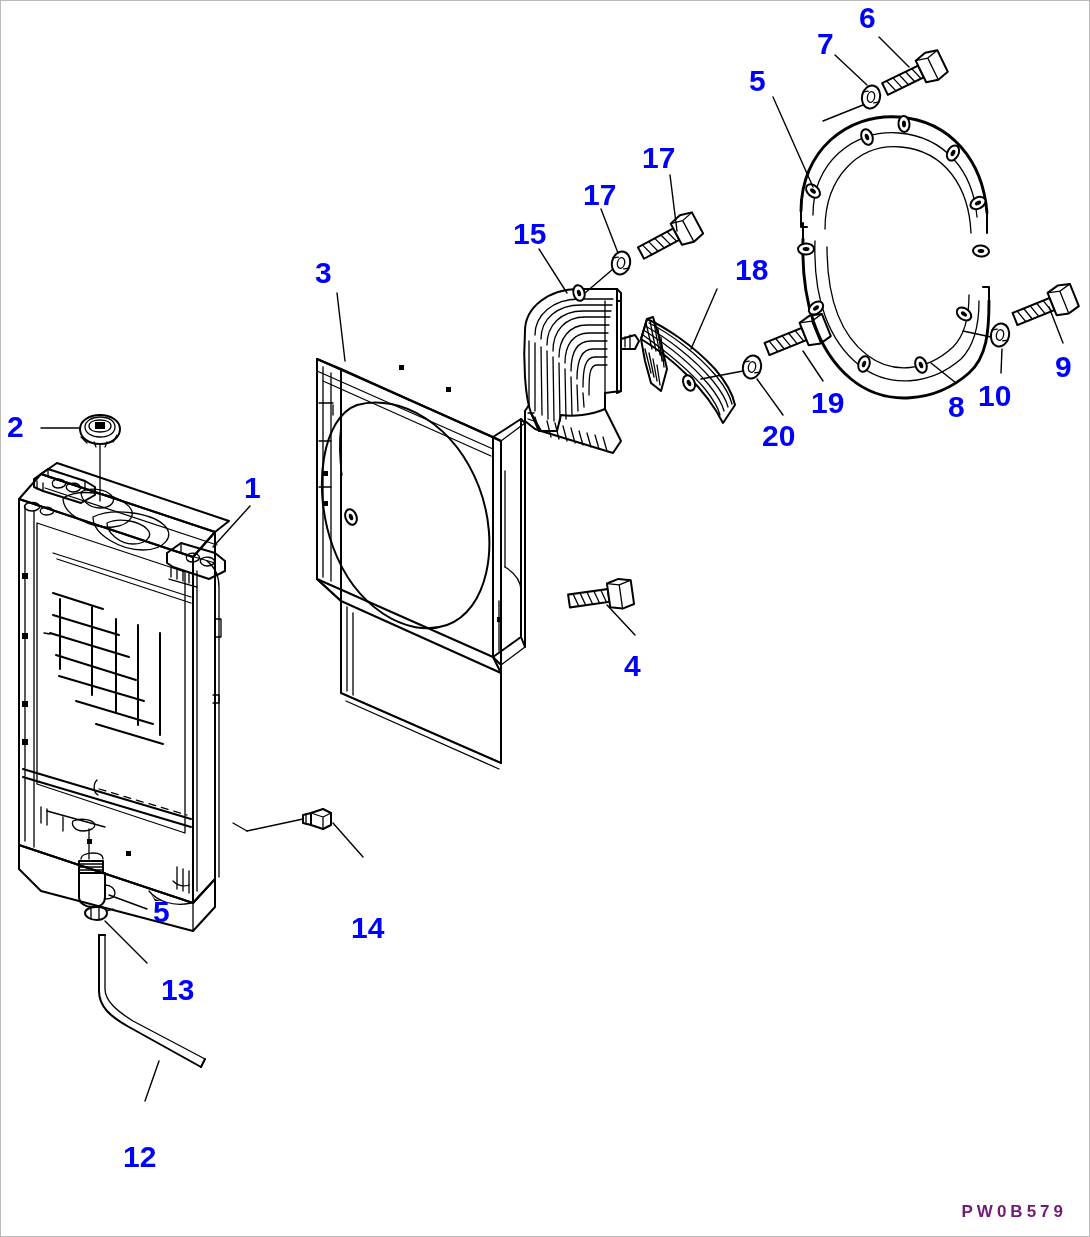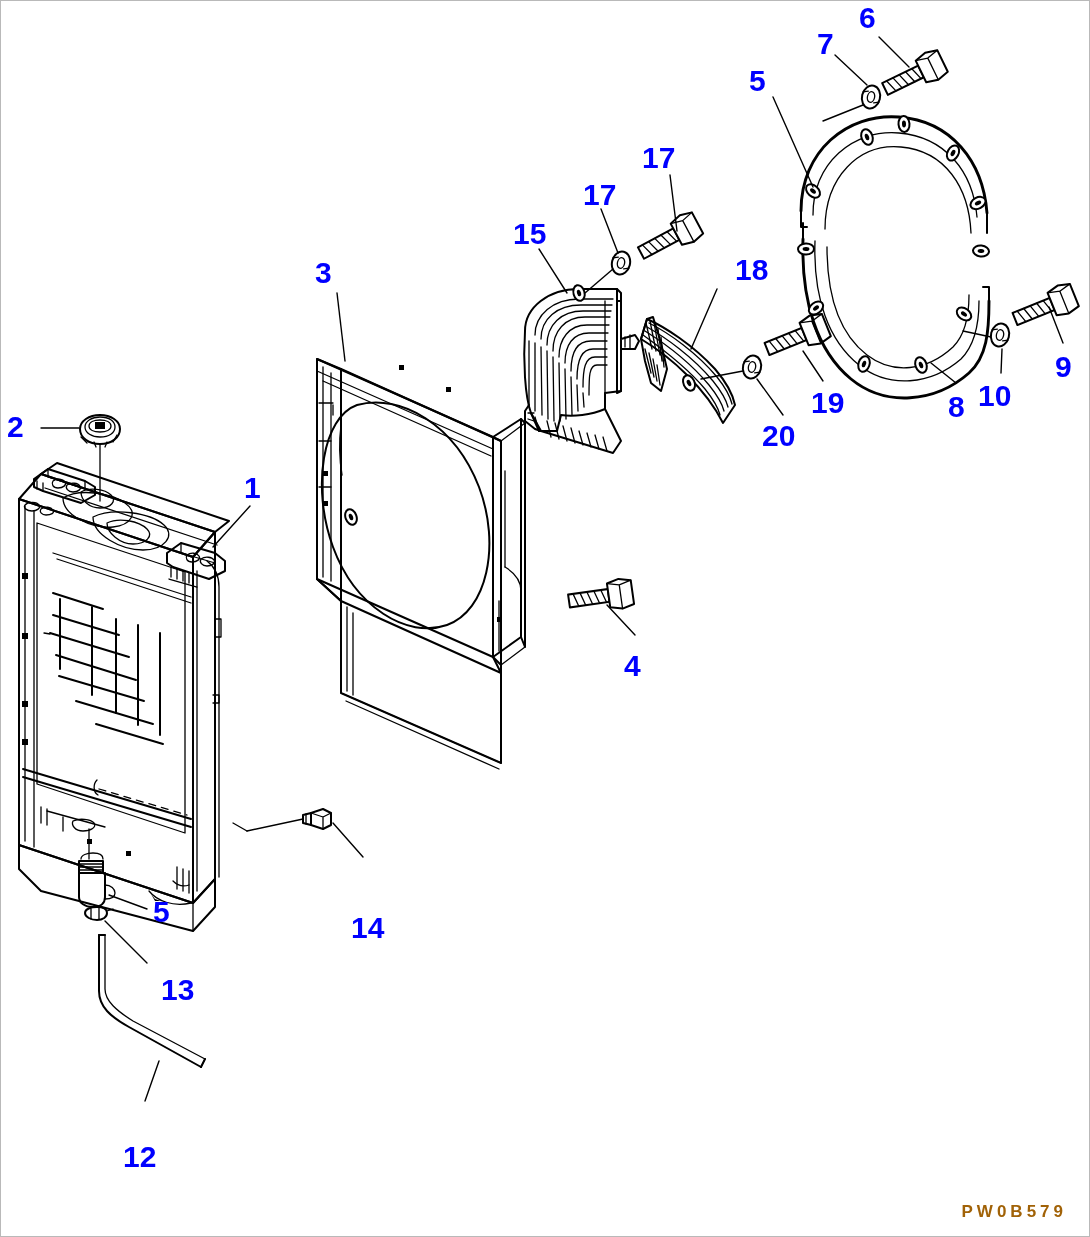--- a/index.html
+++ b/index.html
@@ -20,21 +20,21 @@
     font-weight:bold;
     font-size:30px;
     line-height:30px;
     letter-spacing:0px;
     white-space:nowrap;
     user-select:none;
   }
   #drawing-number{
     position:absolute;
     right:22px;bottom:14px;
-    color:#a16207;
+    color:#701a75;
     font-family:"Liberation Sans",sans-serif;
     font-size:17px;
     font-weight:bold;
     letter-spacing:4px;
     white-space:nowrap;
   }
 </style>
 </head>
 <body>
 

